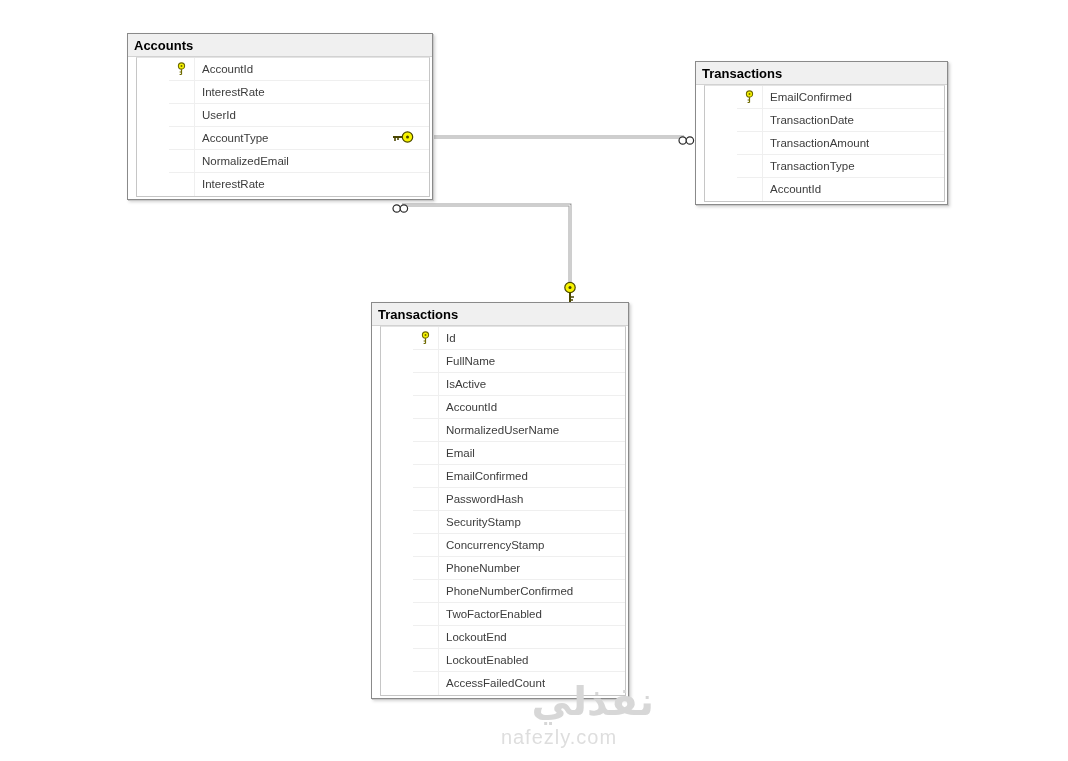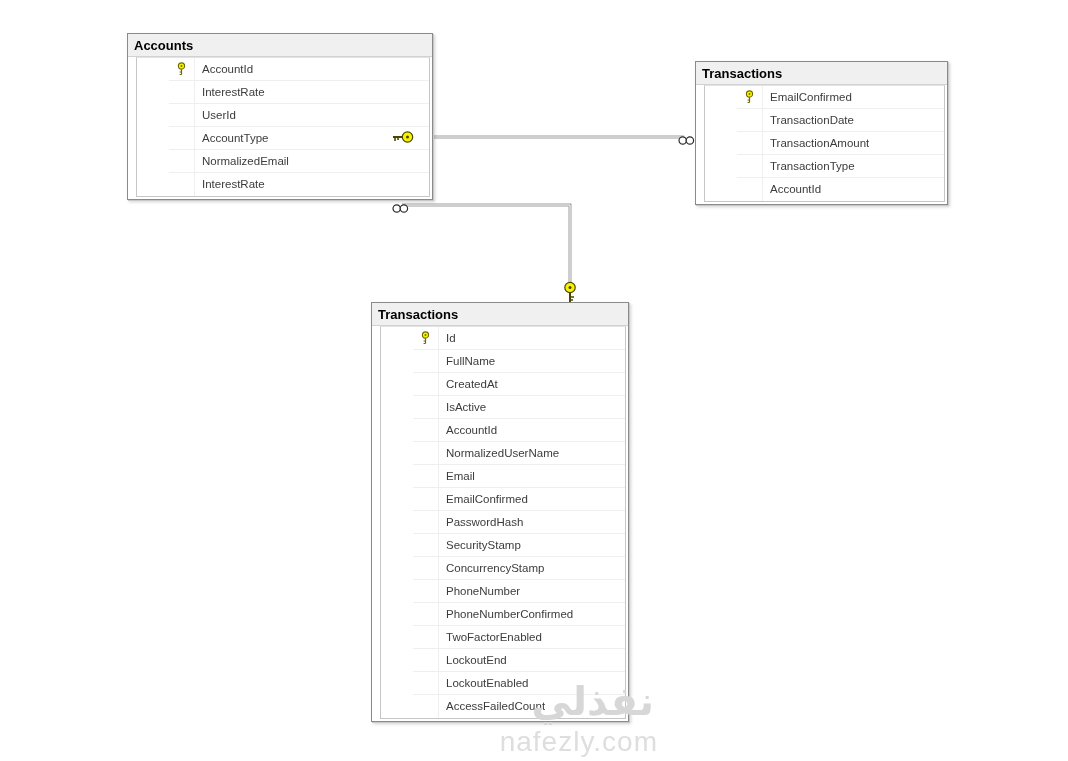--- a/index.html
+++ b/index.html
@@ -49,21 +49,21 @@
   
   .watermark{
     position:absolute;left:448px;top:678px;width:210px;z-index:6;
     pointer-events:none;text-align:right;
   }
   .wm-ar{
     font-size:40px;font-weight:bold;color:#d7d7d7;direction:rtl;line-height:46px;
     padding-right:4px;
   }
   .wm-domain{
-    font-size:28px;color:#dedede;letter-spacing:1px;text-align:right;
+    font-size:20px;color:#dedede;letter-spacing:1px;text-align:center;
     padding-left:12px;margin-top:2px;
   }
 </style>
 </head>
 <body>
 
 <div class="canvas">
 
   <svg class="connector-layer" width="1068" height="761">
     <g>
@@ -185,24 +185,20 @@
             </svg>
           </span>
           <span class="col-name">Id</span>
         </div>
         <div class="row">
           <span class="icon-cell"></span>
           <span class="col-name">FullName</span>
         </div>
         <div class="row">
           <span class="icon-cell"></span>
-          <span class="col-name">CreatedAt</span>
-        </div>
-        <div class="row">
-          <span class="icon-cell"></span>
           <span class="col-name">IsActive</span>
         </div>
         <div class="row">
           <span class="icon-cell"></span>
           <span class="col-name">AccountId</span>
         </div>
         <div class="row">
           <span class="icon-cell"></span>
           <span class="col-name">NormalizedUserName</span>
         </div>

